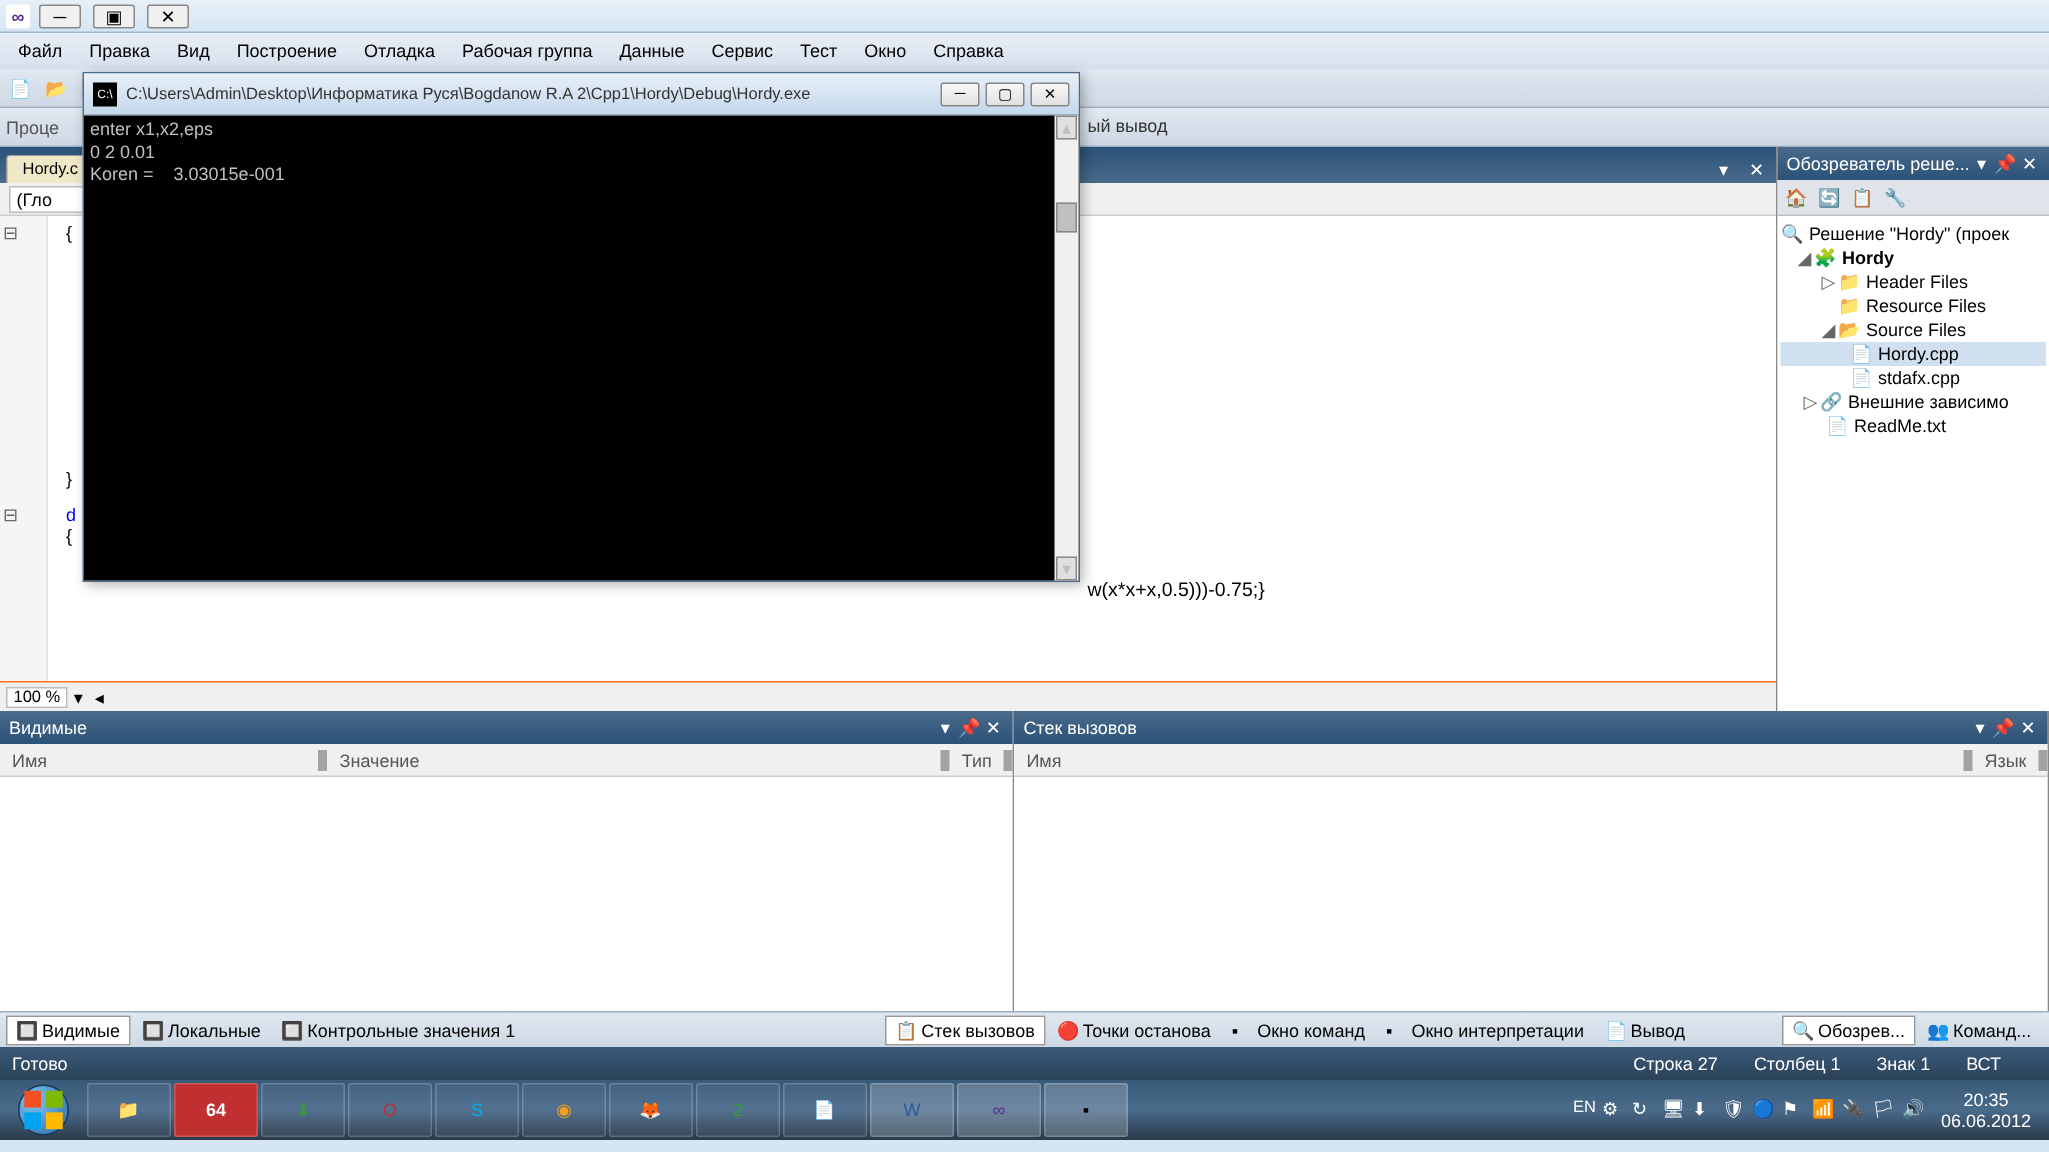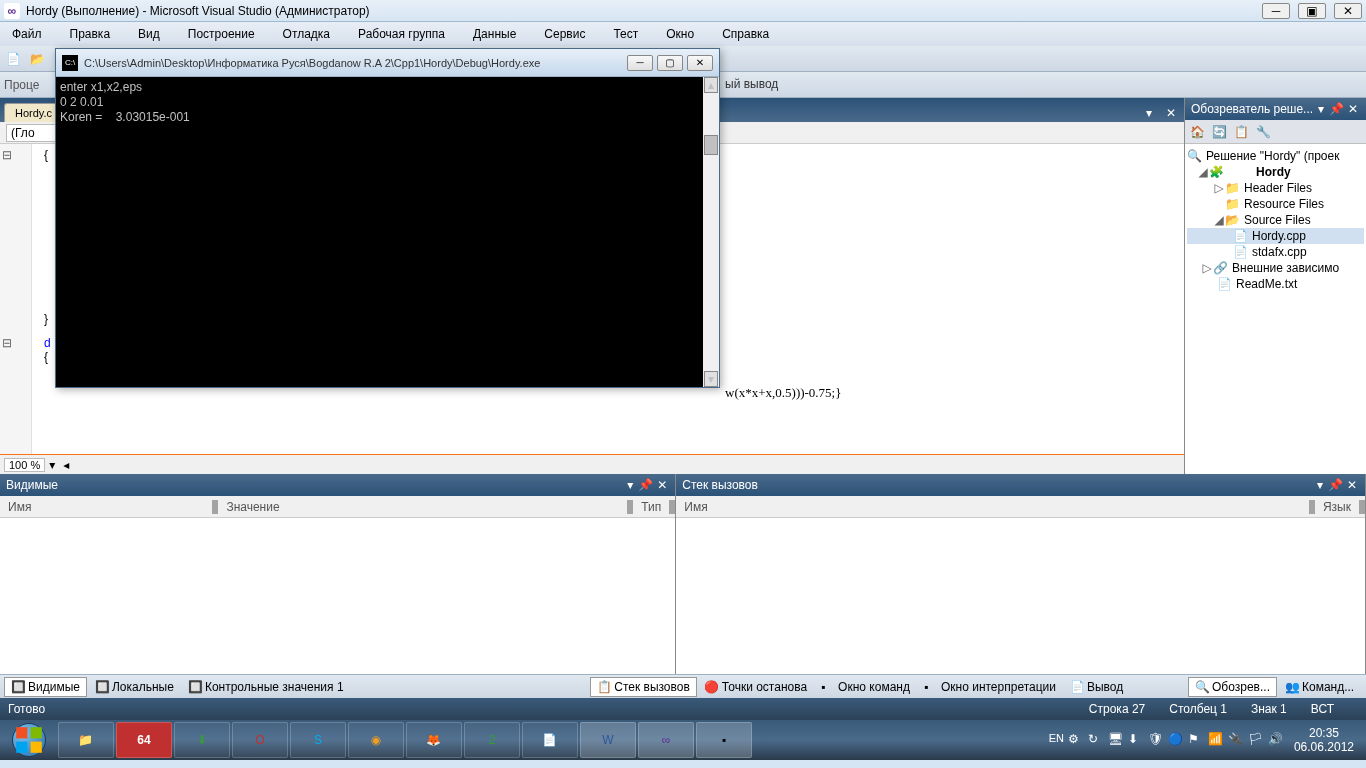--- a/index.html
+++ b/index.html
@@ -2,21 +2,21 @@
 <html><head>
 <meta charset="utf-8">
 <style>
 *{margin:0;padding:0;box-sizing:border-box;font-family:"Segoe UI",Tahoma,sans-serif;font-size:12px;}
 body{width:1366px;height:768px;overflow:hidden;background:#d6e5f3;position:relative;}
 .titlebar{height:22px;background:linear-gradient(to bottom,#e8f0f8,#d6e5f3);display:flex;align-items:center;padding:0 4px;border-bottom:1px solid #a0b8d0;}
 .titlebar .vs-icon{width:16px;height:16px;background:#fff;border-radius:2px;display:flex;align-items:center;justify-content:center;color:#5c2d91;font-weight:bold;margin-right:6px;}
 .titlebar .title{flex:1;color:#000;}
 .titlebar .winbtns{display:flex;gap:8px;}
 .titlebar .winbtn{width:28px;height:16px;border:1px solid #888;background:#f0f0f0;display:flex;align-items:center;justify-content:center;cursor:pointer;border-radius:2px;}
-.menubar{height:24px;background:linear-gradient(to bottom,#e8eef6,#d6e0ec);display:flex;align-items:center;padding:0 4px;gap:12px;}
+.menubar{height:24px;background:linear-gradient(to bottom,#e8eef6,#d6e0ec);display:flex;align-items:center;padding:0 4px;gap:2px;}
 .menubar .mitem{padding:2px 8px;cursor:pointer;}
 .toolbar{height:26px;background:linear-gradient(to bottom,#e0e8f0,#ced8e4);display:flex;align-items:center;padding:0 4px;gap:4px;border-bottom:1px solid #a0b0c0;}
 .toolbar .tbtn{width:20px;height:20px;border:1px solid transparent;display:flex;align-items:center;justify-content:center;cursor:pointer;}
 .toolbar .sep{width:1px;height:18px;background:#a0b0c0;margin:0 2px;}
 .toolbar2{height:26px;background:linear-gradient(to bottom,#e0e8f0,#ced8e4);display:flex;align-items:center;padding:0 4px;gap:4px;border-bottom:1px solid #a0b0c0;}
 .toolbar2 .lbl{color:#555;}
 .main{display:flex;height:376px;}
 .editor-area{flex:1;display:flex;flex-direction:column;background:#fff;position:relative;}
 .tab-strip{height:24px;background:linear-gradient(to bottom,#2b5278,#4a6a8a);display:flex;align-items:flex-end;padding-left:4px;}
 .tab-strip .tab{background:#f0e8c8;padding:3px 10px;border-radius:3px 3px 0 0;border:1px solid #999;border-bottom:none;cursor:pointer;font-size:11px;}
@@ -35,21 +35,21 @@
 .panel-header .title{flex:1;white-space:nowrap;overflow:hidden;}
 .panel-header .pbtn{width:14px;height:14px;margin-left:2px;cursor:pointer;color:#fff;display:flex;align-items:center;justify-content:center;}
 .panel-tb{height:24px;background:#e0e4ea;border-bottom:1px solid #c0c0c0;display:flex;align-items:center;padding:0 4px;gap:4px;}
 .panel-tb .tbtn{width:18px;height:18px;cursor:pointer;display:flex;align-items:center;justify-content:center;}
 .tree{flex:1;background:#fff;padding:4px 2px;overflow:auto;}
 .tree .node{display:flex;align-items:center;padding:1px 0;cursor:pointer;white-space:nowrap;}
 .tree .exp{width:12px;text-align:center;color:#666;}
 .tree .ficon{width:16px;height:14px;margin-right:3px;display:inline-flex;align-items:center;justify-content:center;}
 .tree .folder{color:#e8b030;}
 .tree .file{color:#5b8bb0;}
-.tree .bold{font-weight:bold;margin-left:28px;}
+.tree .bold{font-weight:bold;}
 .tree .selected{background:#d0e0f0;}
 .bottom-panels{display:flex;height:200px;}
 .bpanel{flex:1;display:flex;flex-direction:column;border-right:1px solid #888;}
 .bpanel:last-child{flex:1.02;}
 .bpanel .content{flex:1;background:#fff;}
 .bpanel .cols{height:22px;background:#f0f0f0;border-bottom:1px solid #ccc;display:flex;align-items:center;}
 .bpanel .col{padding:0 8px;border-right:6px solid #a3a3a3;color:#555;}
 .tab-bar{height:24px;background:linear-gradient(to bottom,#e0e8f0,#ced8e4);display:flex;align-items:center;padding:0 4px;gap:2px;border-top:1px solid #a0b0c0;}
 .tab-bar .btab{display:flex;align-items:center;padding:2px 6px;cursor:pointer;gap:3px;}
 .tab-bar .btab.active{background:#fff;border:1px solid #999;}
@@ -71,29 +71,28 @@
 .console-window .ctitle .txt{flex:1;font-size:11px;color:#333;white-space:nowrap;overflow:hidden;}
 .console-window .cbtns{display:flex;gap:4px;}
 .console-window .cbtn{width:26px;height:16px;border:1px solid #888;background:linear-gradient(to bottom,#f8f8f8,#e0e0e0);display:flex;align-items:center;justify-content:center;cursor:pointer;font-size:10px;border-radius:2px;}
 .console-window .cbody{height:calc(100% - 28px);background:#000;color:#c0c0c0;font-family:"Lucida Console",monospace;font-size:13px;padding:2px 4px;position:relative;white-space:pre;}
 .console-window .cscroll{position:absolute;right:0;top:0;width:16px;height:100%;background:#f0f0f0;}
 .console-window .cscroll .thumb{width:14px;height:20px;background:#c0c0c0;border:1px solid #888;margin:16px 1px 0;}
 .console-window .cscroll .arr{width:14px;height:16px;background:#e0e0e0;border:1px solid #888;margin:0 1px;position:absolute;display:flex;align-items:center;justify-content:center;}
 .console-window .cscroll .arr.up{top:0;}
 .console-window .cscroll .arr.dn{bottom:0;}
 .ext-txt{position:absolute;left:725px;top:77px;font-size:12px;color:#333;}
-.code-frag{position:absolute;left:725px;top:385px;font-family:Liberation Serif, serif;font-size:13px;}
+.code-frag{position:absolute;left:725px;top:385px;font-family:Liberation Sans, sans-serif;font-size:13px;}
 svg{width:100%;height:100%;}
 </style>
 </head>
 <body>
 
 <div class="titlebar">
   <div class="vs-icon">∞</div>
-  <div class="title">Hordy (Выполнение) - Microsoft Visual Studio (Администратор)</div>
   <div class="winbtns">
     <div class="winbtn">─</div>
     <div class="winbtn">▣</div>
     <div class="winbtn">✕</div>
   </div>
 </div>
 
 <div class="menubar">
   <div class="mitem">Файл</div>
   <div class="mitem">Правка</div>

